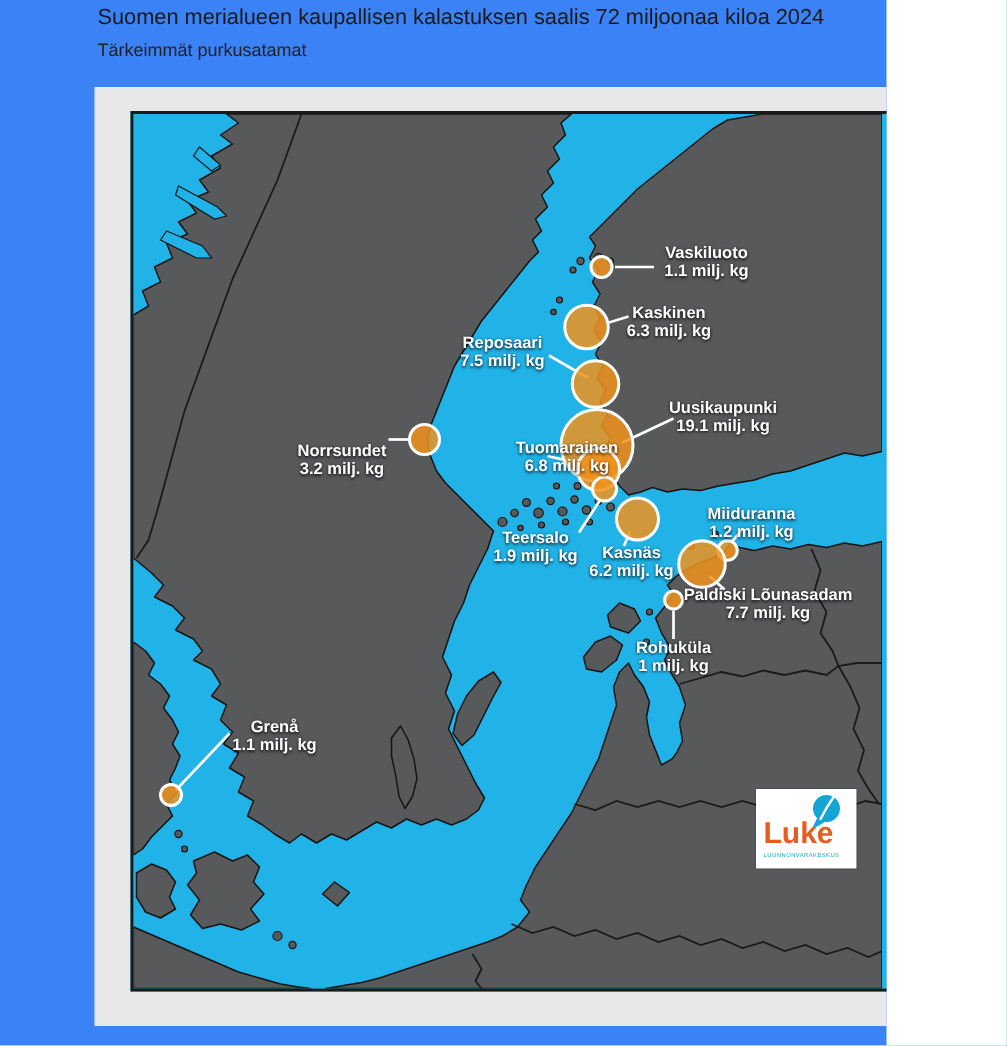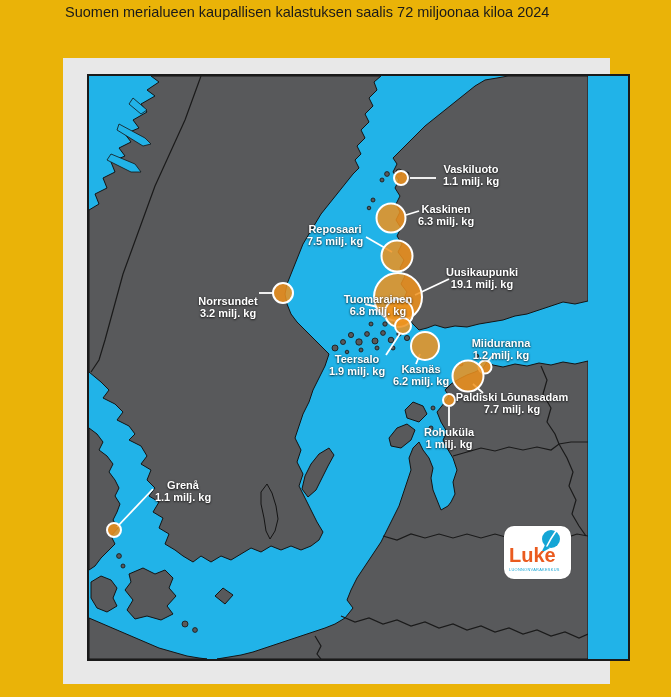--- a/index.html
+++ b/index.html
@@ -1,36 +1,37 @@
 <!DOCTYPE html>
 <html><head>
 <meta charset="utf-8">
 <style>
   html,body{margin:0;padding:0;background:#fff;}
-  .page{position:relative;width:671px;height:697px;background:#eab308;overflow:hidden;
+  .page{position:relative;width:591px;height:697px;background:#3b82f6;overflow:hidden;
         font-family:"Liberation Sans",sans-serif;}
   .title{position:absolute;left:65px;top:4px;font-size:14.5px;color:#1a1a1a;white-space:nowrap;}
   .subtitle{position:absolute;left:65px;top:26px;font-size:12px;color:#222;white-space:nowrap;}
   .panel{position:absolute;left:63px;top:58px;width:547px;height:626px;background:#e8e8e8;}
   .map-box{position:absolute;left:24px;top:16px;width:499px;height:583px;
            border:2px solid #1a1a1a;background:#21b3e8;padding-left:40px;}
   .map-box svg.geo{position:absolute;left:0;top:0;}
   .marks{position:absolute;left:0;top:0;}
   .labels{position:absolute;left:0;top:0;width:499px;height:583px;pointer-events:none;}
   .port-label{position:absolute;transform:translateX(-50%);text-align:center;
       font-size:11px;font-weight:bold;color:#ffffff;line-height:11.5px;white-space:nowrap;
       text-shadow:0 1px 2px rgba(0,0,0,.65), 0 0 2px rgba(0,0,0,.4);}
   .luke-logo{position:absolute;left:415px;top:450px;width:67px;height:53px;background:#fff;
-      border-radius:10px;box-shadow:0 0 1px rgba(0,0,0,.4);}
+      border-radius:0;box-shadow:0 0 1px rgba(0,0,0,.4);}
 </style>
 </head>
 <body>
 
 <div class="page">
   <div class="title">Suomen merialueen kaupallisen kalastuksen saalis 72 miljoonaa kiloa 2024</div>
+  <div class="subtitle">Tärkeimmät purkusatamat</div>
 
   <div class="panel">
     <div class="map-box">
 
       <svg class="geo" width="499" height="583" viewBox="0 0 499 583">
         <rect x="0" y="0" width="499" height="583" fill="#21b3e8"></rect>
         <g fill="#58595b" stroke="#141414" stroke-width="1" stroke-linejoin="round">
 
           <path d="M62,0 L70,6 58,14 66,20 52,28 58,36 44,44 50,52 36,58 42,66 30,72 36,80 22,86 26,96 14,102 18,112 6,118 10,128 0,134
             L0,296

